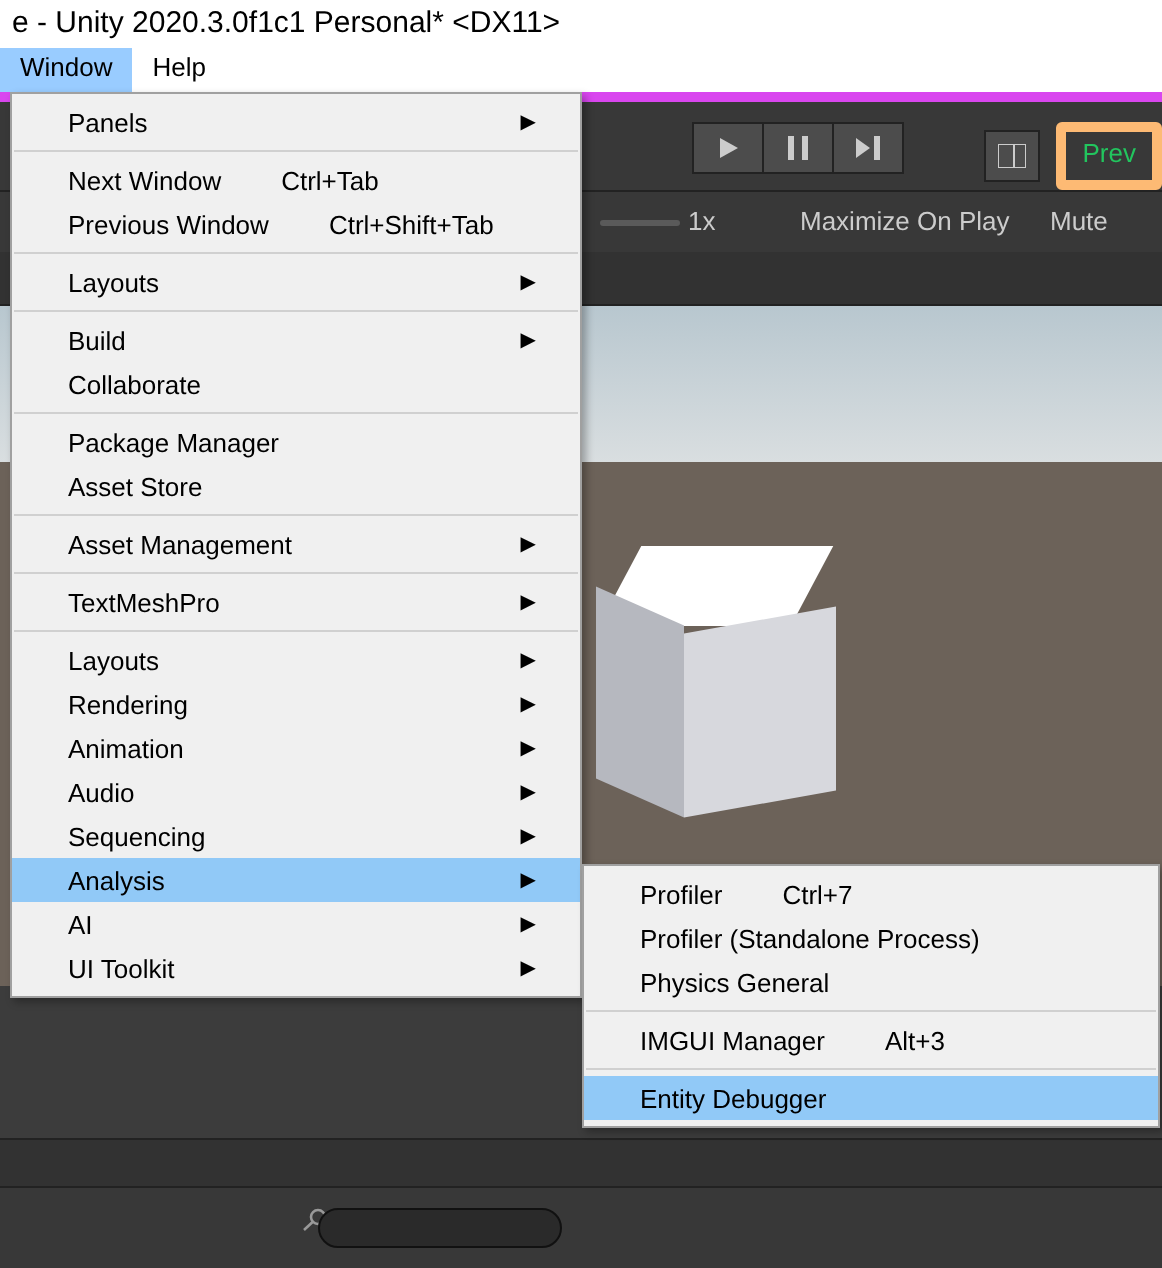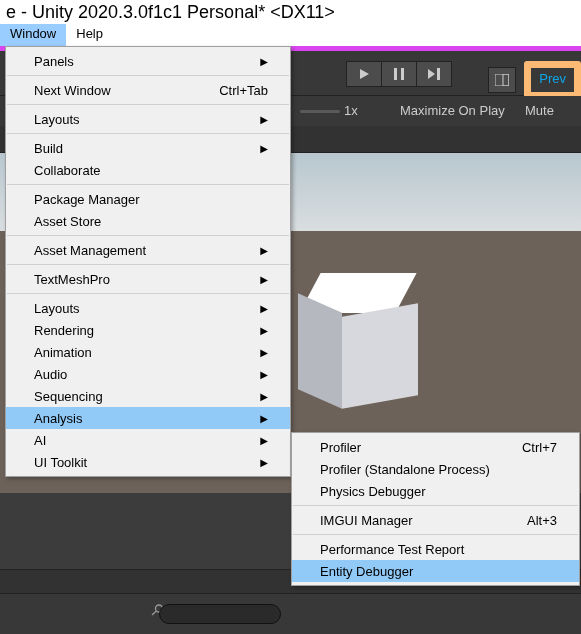--- a/index.html
+++ b/index.html
@@ -1,46 +1,46 @@
 <!DOCTYPE html>
 <html><head>
 <meta charset="utf-8">
 <style>
   html,body{margin:0;padding:0;font-family:"Segoe UI",Arial,sans-serif;font-size:13px;background:#3c3c3c;width:581px;height:634px;overflow:hidden;position:relative}
-  .titlebar{background:#fff;color:#000;height:24px;line-height:24px;padding:0 6px;font-size:18px;white-space:nowrap}
+  .titlebar{background:#fff;color:#000;height:24px;line-height:24px;padding:0 6px;font-size:15px;white-space:nowrap}
   .menubar{background:#fff;color:#000;height:22px;display:flex;border-bottom:5px solid #d946ef}
   .menubar-item{padding:2px 10px;cursor:default}
   .menubar-item.active{background:#99ccff}
   .toolbar{background:#383838;height:44px;border-bottom:1px solid #222;position:relative}
   .play-group{position:absolute;top:10px;left:346px;display:flex;gap:0}
   .play-btn{width:34px;height:24px;background:#4c4c4c;border:1px solid #222;display:flex;align-items:center;justify-content:center;color:#ccc}
   .play-btn + .play-btn{border-left:none}
   .prev-btn{position:absolute;top:10px;right:0;display:flex;align-items:center}
   .layout-icon{width:26px;height:24px;background:#4c4c4c;border:1px solid #222;display:flex;align-items:center;justify-content:center;color:#ccc;margin-right:8px}
-  .prev-label{color:#0ea5e9;border:7px solid #fdba74;height:24px;line-height:22px;padding:0 8px;border-radius:3px}
+  .prev-label{color:#22c55e;border:5px solid #fdba74;height:24px;line-height:22px;padding:0 8px;border-radius:3px}
   .playbar{background:#383838;height:30px;position:relative;color:#ccc}
   .scale-track{position:absolute;top:14px;left:300px;width:40px;height:3px;background:#5a5a5a;border-radius:2px}
   .scale-1x{position:absolute;top:7px;left:344px}
   .maximize{position:absolute;top:7px;left:400px}
   .mute{position:absolute;top:7px;left:525px}
   .darkrow{background:#323232;height:26px;border-bottom:1px solid #222}
   .viewport{position:relative;height:340px;background:#6c6259;overflow:hidden}
   .sky{position:absolute;top:0;left:0;right:0;height:78px;background:linear-gradient(#b8c7cf,#d9dee0)}
   .cube{position:absolute;top:120px;left:298px;width:120px;height:128px}
   .cube .top{position:absolute;top:0;left:12px;width:96px;height:40px;background:#fff;transform:skewX(-28deg)}
   .cube .left{position:absolute;top:30px;left:0;width:44px;height:96px;background:#b6b8bf;transform:skewY(24deg)}
   .cube .right{position:absolute;top:37px;left:44px;width:76px;height:92px;background:#d7d8dd;transform:skewY(-10deg)}
   .bottombar{background:#323232;height:24px;border-top:1px solid #222;position:absolute;left:0;right:0;bottom:40px}
   .statusbar{position:absolute;left:0;right:0;bottom:0;height:40px;background:#383838;border-top:1px solid #222}
   .search{position:absolute;right:300px;top:10px;width:120px;height:18px;background:#2a2a2a;border:1px solid #111;border-radius:10px}
   .search-q{position:absolute;right:418px;top:10px;color:#999;font-size:12px}
 
   
   .menu{position:absolute;background:#f0f0f0;border:1px solid #a0a0a0;box-shadow:2px 2px 4px rgba(0,0,0,.3);color:#000;font-size:13px;padding:3px 0}
-  .menu-item{display:flex;align-items:center;justify-content:space-between;height:22px;padding:0 22px 0 28px;white-space:nowrap;cursor:default}
+  .menu-item{display:flex;align-items:center;height:22px;padding:0 22px 0 28px;white-space:nowrap;cursor:default}
   .menu-item.highlight{background:#91c9f7}
   .menu-item .shortcut{color:#000;margin-left:30px}
   .menu-item .arrow{margin-left:auto;padding-left:20px;font-size:10px}
   .menu-sep{height:1px;background:#d0d0d0;margin:3px 1px}
   .menu1{top:46px;left:5px;width:284px}
   .menu2{top:432px;left:291px;width:287px}
 
   svg{display:block}
 </style>
 </head>
@@ -116,20 +116,24 @@
 <div class="menu menu1">
   <div class="menu-item">
       <span>Panels</span>
       <span class="arrow">▶</span>
     </div>
   <div class="menu-sep"></div>
   <div class="menu-item">
       <span>Next Window</span>
       <span class="shortcut">Ctrl+Tab</span>
     </div>
+  <div class="menu-item">
+      <span>Previous Window</span>
+      <span class="shortcut">Ctrl+Shift+Tab</span>
+    </div>
   <div class="menu-sep"></div>
   <div class="menu-item">
       <span>Layouts</span>
       <span class="arrow">▶</span>
     </div>
   <div class="menu-sep"></div>
   <div class="menu-item">
       <span>Build</span>
       <span class="arrow">▶</span>
     </div>
@@ -190,27 +194,24 @@
 
 <div class="menu menu2">
   <div class="menu-item">
       <span>Profiler</span>
       <span class="shortcut">Ctrl+7</span>
     </div>
   <div class="menu-item">
       <span>Profiler (Standalone Process)</span>
     </div>
   <div class="menu-item">
-      <span>Physics Debugger</span>
+      <span>Physics General</span>
     </div>
   <div class="menu-sep"></div>
   <div class="menu-item">
       <span>IMGUI Manager</span>
       <span class="shortcut">Alt+3</span>
     </div>
   <div class="menu-sep"></div>
-  <div class="menu-item">
-      <span>Performance Test Report</span>
-    </div>
   <div class="menu-item highlight">
       <span>Entity Debugger</span>
     </div>
 </div>
 
 </body></html>

